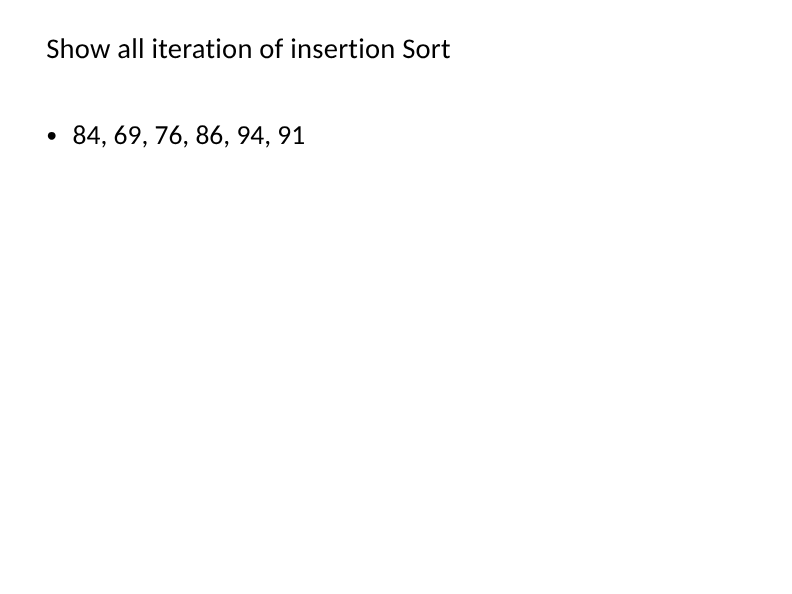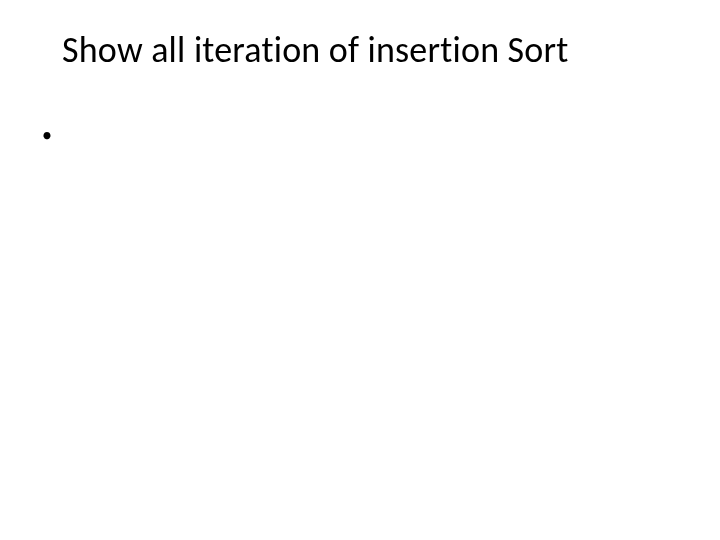--- a/index.html
+++ b/index.html
@@ -14,26 +14,26 @@
       font-family: Calibri, "Segoe UI", Arial, sans-serif;
       overflow: hidden;
     }
     .slide {
       width: 100%;
       height: 100%;
       padding: 20px 40px;
       position: relative;
     }
     .title {
-      font-size: 36px;
+      font-size: 26px;
       font-weight: 400;
       color: #000000;
       text-align: left;
       margin-top: 8px;
-      margin-left: 22px;
+      margin-left: 2px;
       letter-spacing: 0.2px;
     }
     .content {
       margin-top: 48px;
       margin-left: 0px;
     }
     .bullet-item {
       display: flex;
       align-items: flex-start;
       font-size: 25px;
@@ -50,15 +50,16 @@
     }
   </style>
 </head>
 <body>
 
 <div class="slide">
   <h1 class="title">Show all iteration of insertion Sort</h1>
   <div class="content">
     <div class="bullet-item">
       <span class="bullet-marker">•</span>
+      <span class="bullet-text">84, 69, 76, 86, 94, 91</span>
     </div>
   </div>
 </div>
 
 </body></html>

